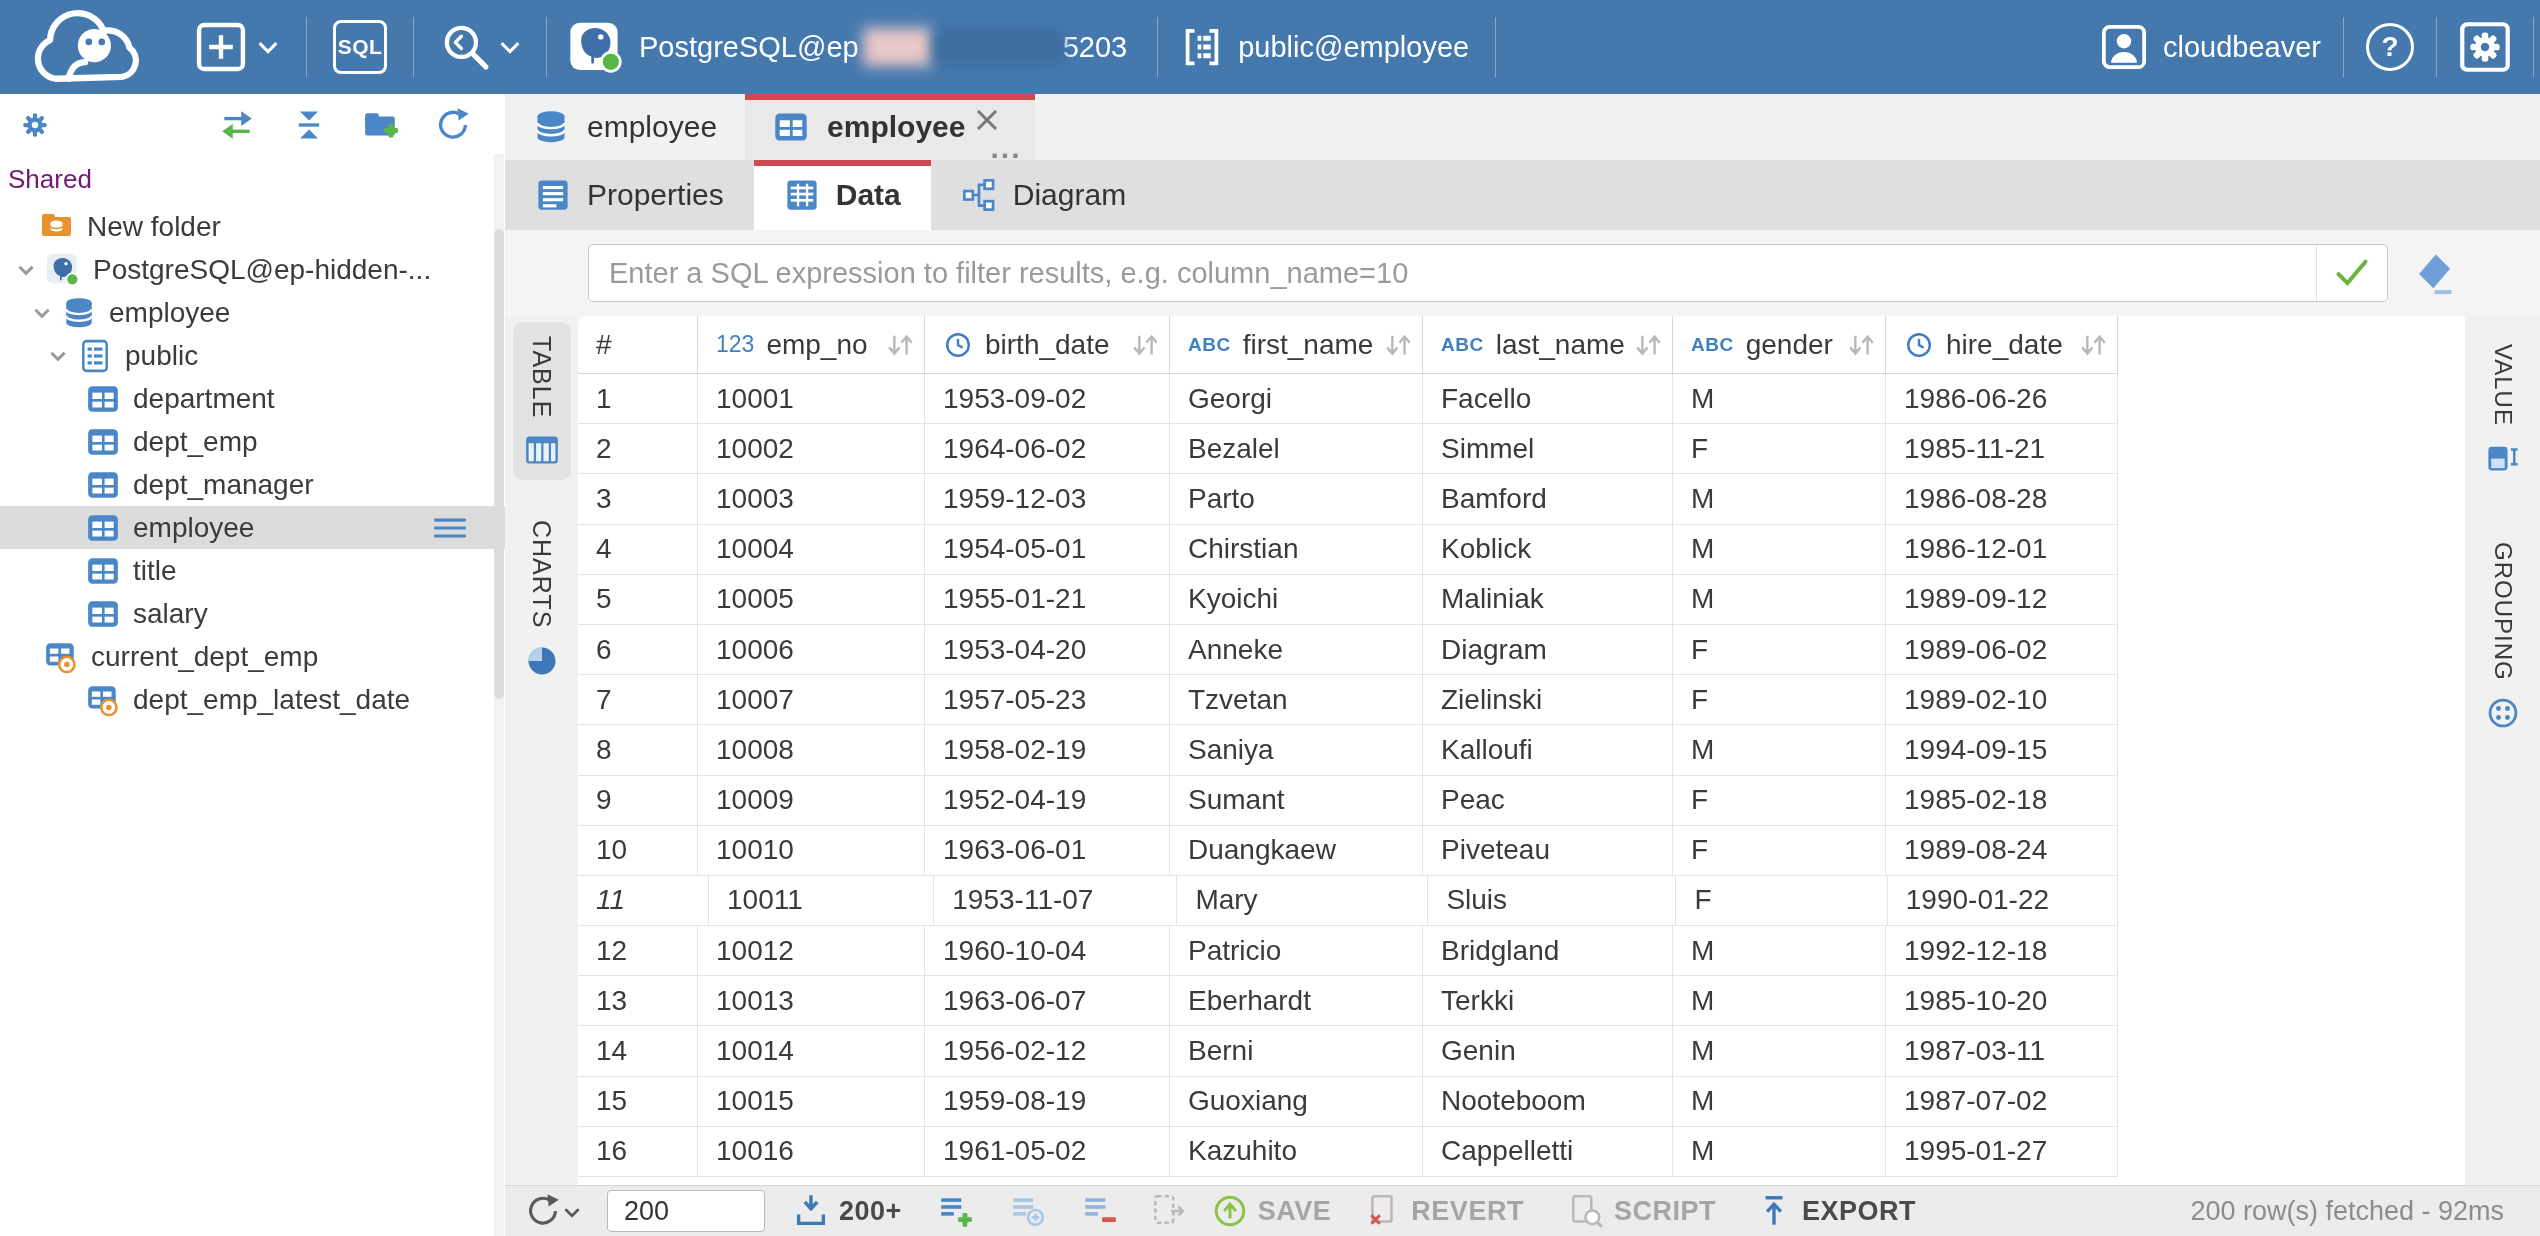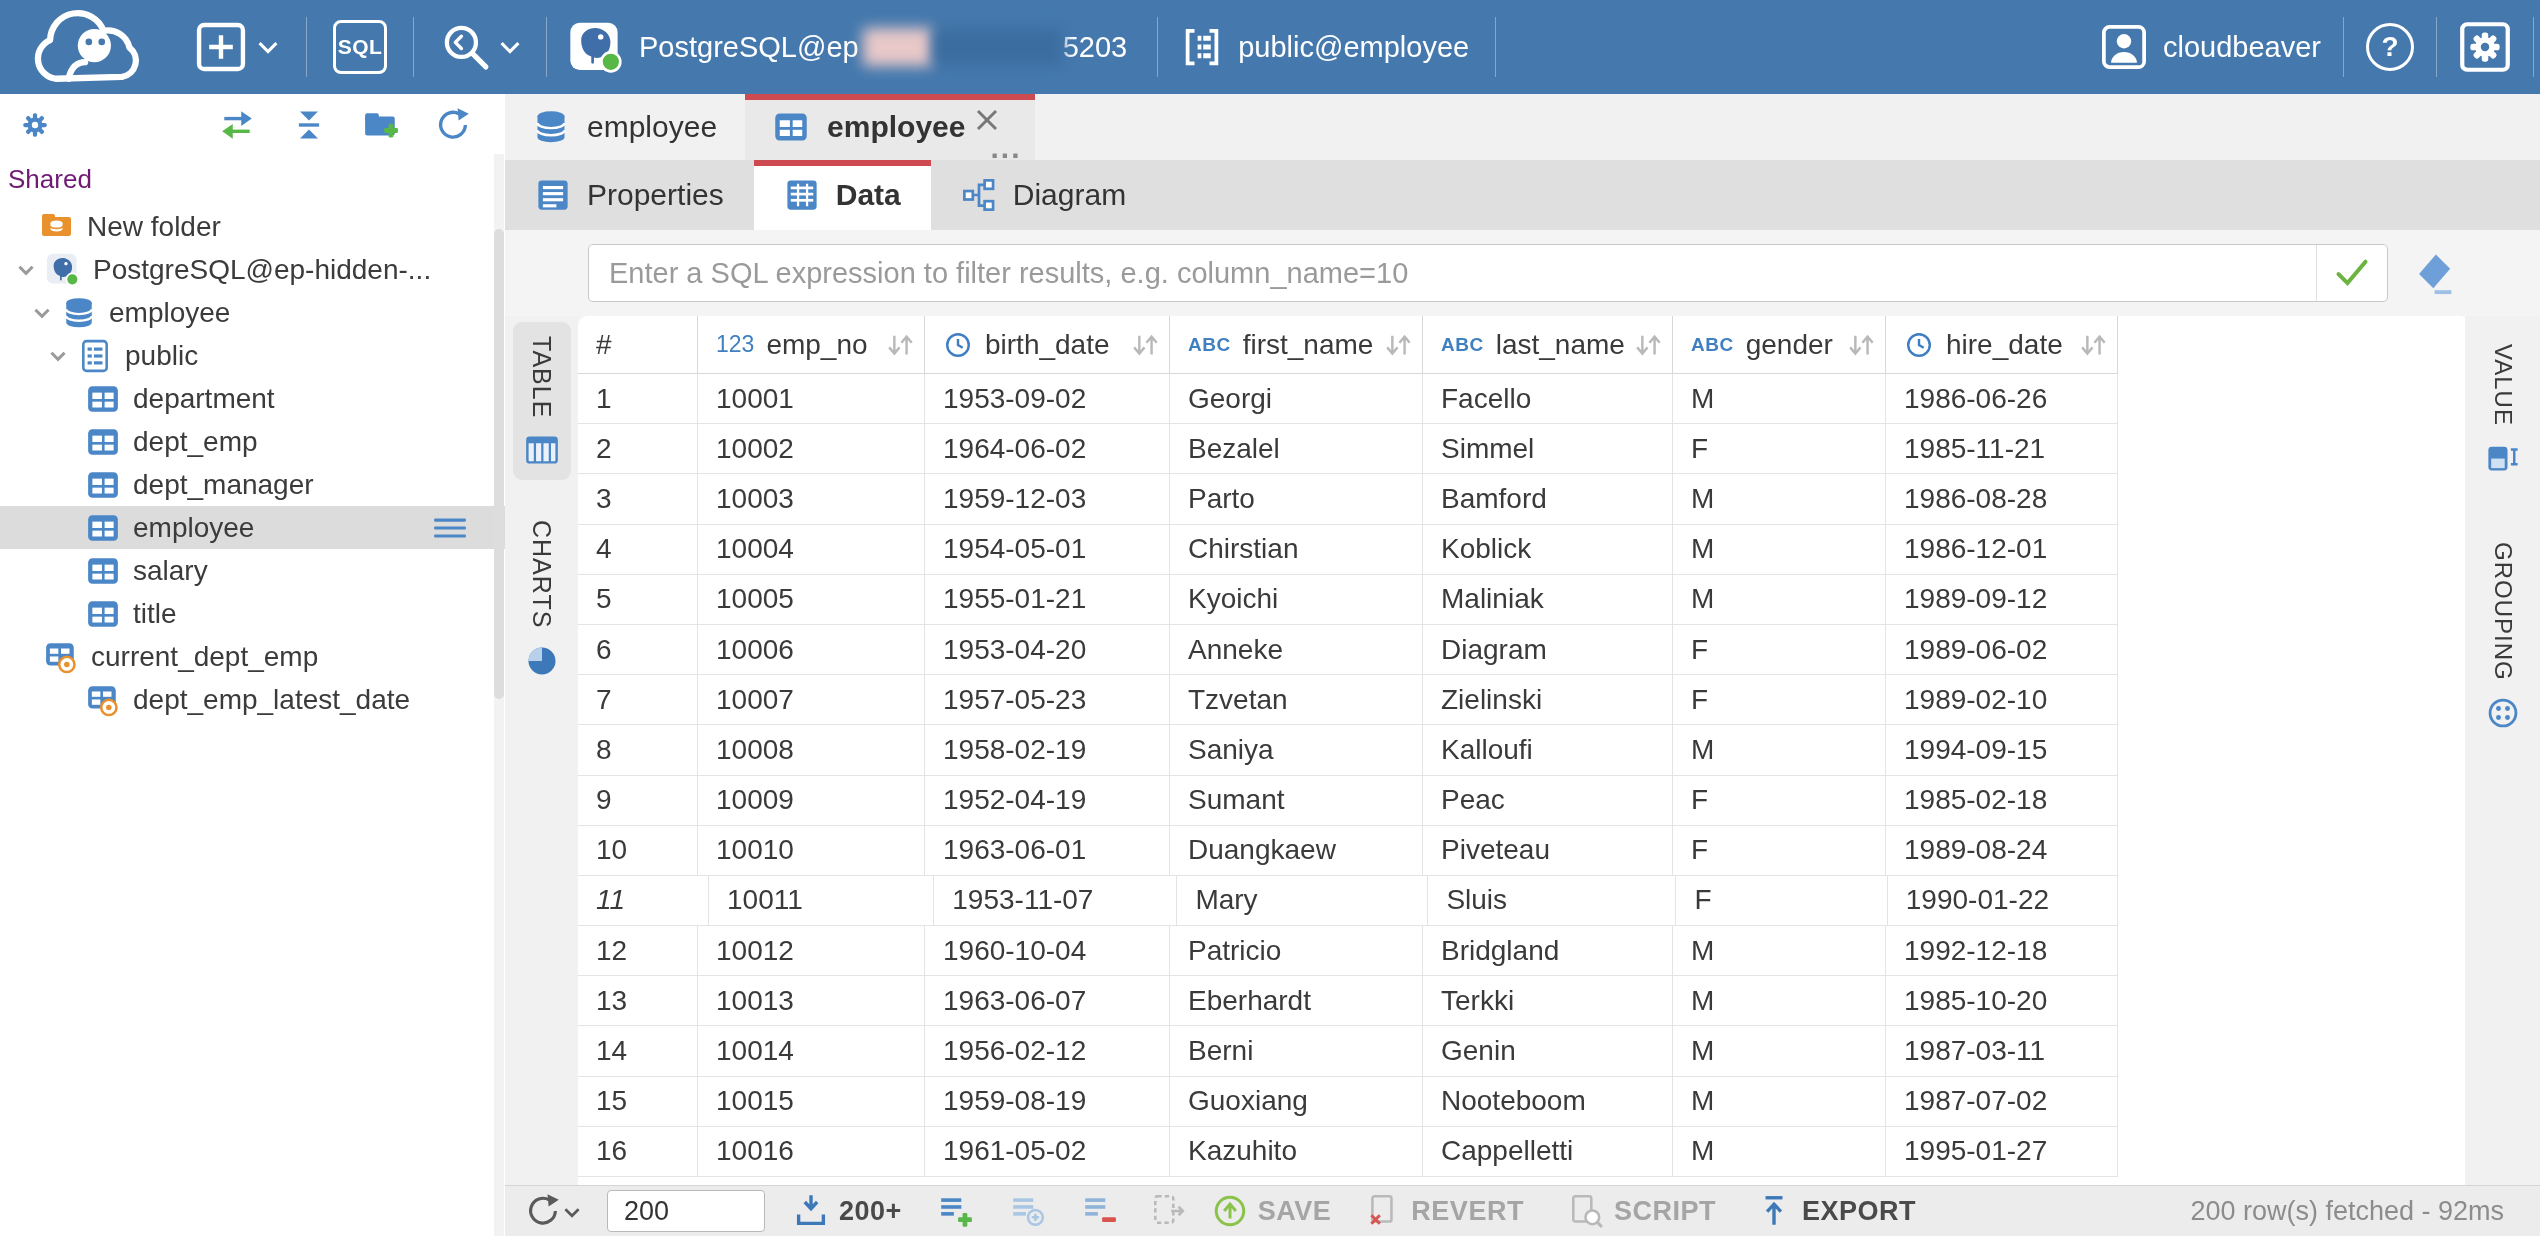--- a/index.html
+++ b/index.html
@@ -387,35 +387,35 @@
           <svg viewBox="0 0 32 32">
             <rect x="2" y="4" width="28" height="24" rx="4" fill="#4b87c6"></rect>
             <g fill="#fff">
               <rect x="6" y="10" width="9" height="6"></rect>
               <rect x="17.5" y="10" width="8.5" height="6"></rect>
               <rect x="6" y="18.5" width="9" height="5.5"></rect>
               <rect x="17.5" y="18.5" width="8.5" height="5.5"></rect>
             </g>
           </svg>
         </span>
-        <span class="tree-label">salary</span>
+        <span class="tree-label">title</span>
       </div>
       <div class="tree-row" style="padding-left: 86px;">
         <span class="icn tree-icn">
           <svg viewBox="0 0 32 32">
             <rect x="2" y="4" width="28" height="24" rx="4" fill="#4b87c6"></rect>
             <g fill="#fff">
               <rect x="6" y="10" width="9" height="6"></rect>
               <rect x="17.5" y="10" width="8.5" height="6"></rect>
               <rect x="6" y="18.5" width="9" height="5.5"></rect>
               <rect x="17.5" y="18.5" width="8.5" height="5.5"></rect>
             </g>
           </svg>
         </span>
-        <span class="tree-label">title</span>
+        <span class="tree-label">salary</span>
       </div>
       <div class="tree-row" style="padding-left: 44px;">
         <span class="icn tree-icn">
           <svg viewBox="0 0 32 32">
             <rect x="2" y="3" width="26" height="21" rx="4" fill="#4b87c6"></rect>
             <g fill="#fff">
               <rect x="5.5" y="8" width="8" height="5"></rect>
               <rect x="16" y="8" width="8" height="5"></rect>
               <rect x="5.5" y="15.5" width="8" height="5"></rect>
             </g>

